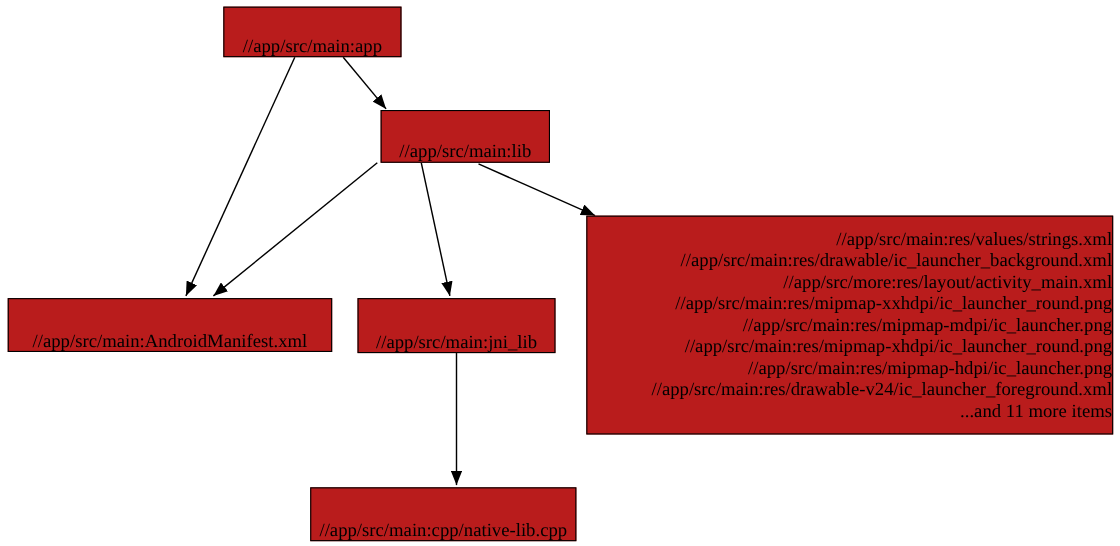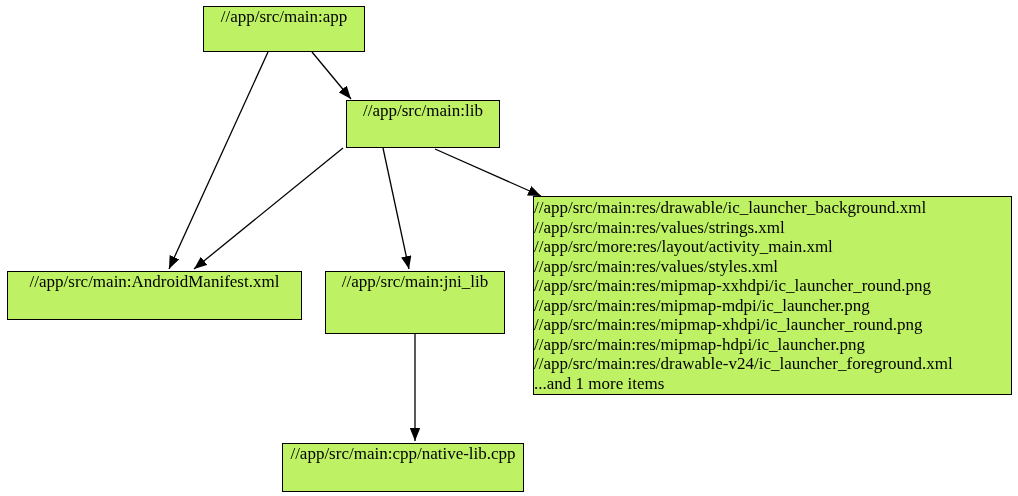--- a/index.html
+++ b/index.html
@@ -22,33 +22,33 @@
     left: 0;
     top: 0;
     width: 1018px;
     height: 496px;
     pointer-events: none;
   }
   .node {
     position: absolute;
     box-sizing: border-box;
     border: 1.5px solid #000000;
-    background: #bef264;
+    background: #b91c1c;
     display: flex;
-    align-items: flex-start;
+    align-items: flex-end;
     justify-content: center;
     text-align: center;
     font-size: 17px;
     line-height: 19.5px;
     white-space: nowrap;
   }
   .node-app       { left: 203px; top: 6px;   width: 162px; height: 46px; }
   .node-lib       { left: 302px; top: 100px; width: 154px; height: 48px; margin-left: 44px; }
   .node-manifest  { left: 7px;   top: 271px; width: 295px; height: 49px; }
-  .node-jni-lib   { left: 325px; top: 271px; width: 180px; height: 63px; }
+  .node-jni-lib   { left: 325px; top: 271px; width: 180px; height: 50px; }
   .node-resources { left: 533px; top: 196px; width: 479px; height: 199px; flex-direction: column; }
   .node-native    { left: 282px; top: 443px; width: 242px; height: 49px; }
   .resource-line {
     display: block;
   }
 </style>
 </head>
 <body>
 
 <div class="canvas">
@@ -77,29 +77,28 @@
 
   <div class="node node-manifest">
     <span>//app/src/main:AndroidManifest.xml</span>
   </div>
 
   <div class="node node-jni-lib">
     <span>//app/src/main:jni_lib</span>
   </div>
 
   <div class="node node-resources">
+    <span class="resource-line">//app/src/main:res/values/strings.xml</span>
     <span class="resource-line">//app/src/main:res/drawable/ic_launcher_background.xml</span>
-    <span class="resource-line">//app/src/main:res/values/strings.xml</span>
     <span class="resource-line">//app/src/more:res/layout/activity_main.xml</span>
-    <span class="resource-line">//app/src/main:res/values/styles.xml</span>
     <span class="resource-line">//app/src/main:res/mipmap-xxhdpi/ic_launcher_round.png</span>
     <span class="resource-line">//app/src/main:res/mipmap-mdpi/ic_launcher.png</span>
     <span class="resource-line">//app/src/main:res/mipmap-xhdpi/ic_launcher_round.png</span>
     <span class="resource-line">//app/src/main:res/mipmap-hdpi/ic_launcher.png</span>
     <span class="resource-line">//app/src/main:res/drawable-v24/ic_launcher_foreground.xml</span>
-    <span class="resource-line">...and 1 more items</span>
+    <span class="resource-line">...and 11 more items</span>
   </div>
 
   <div class="node node-native">
     <span>//app/src/main:cpp/native-lib.cpp</span>
   </div>
 
 </div>
 
 </body></html>

